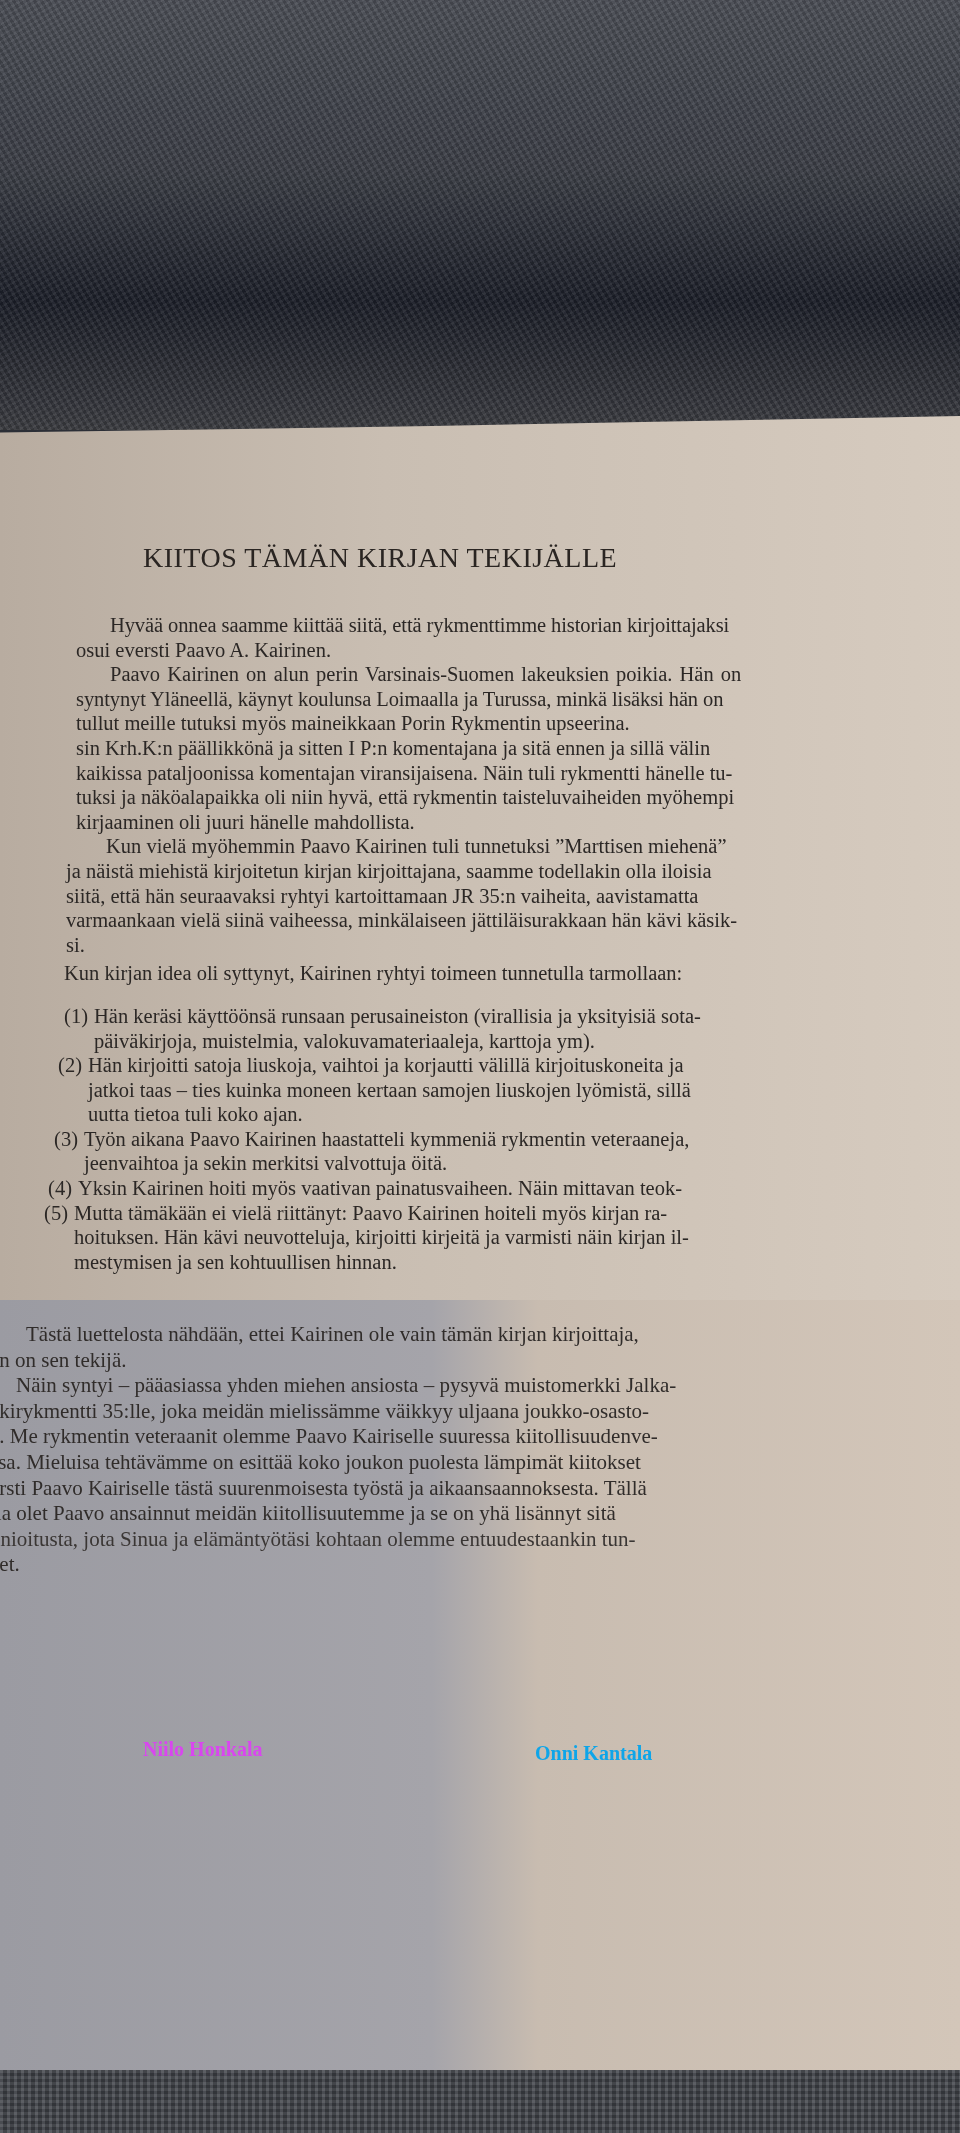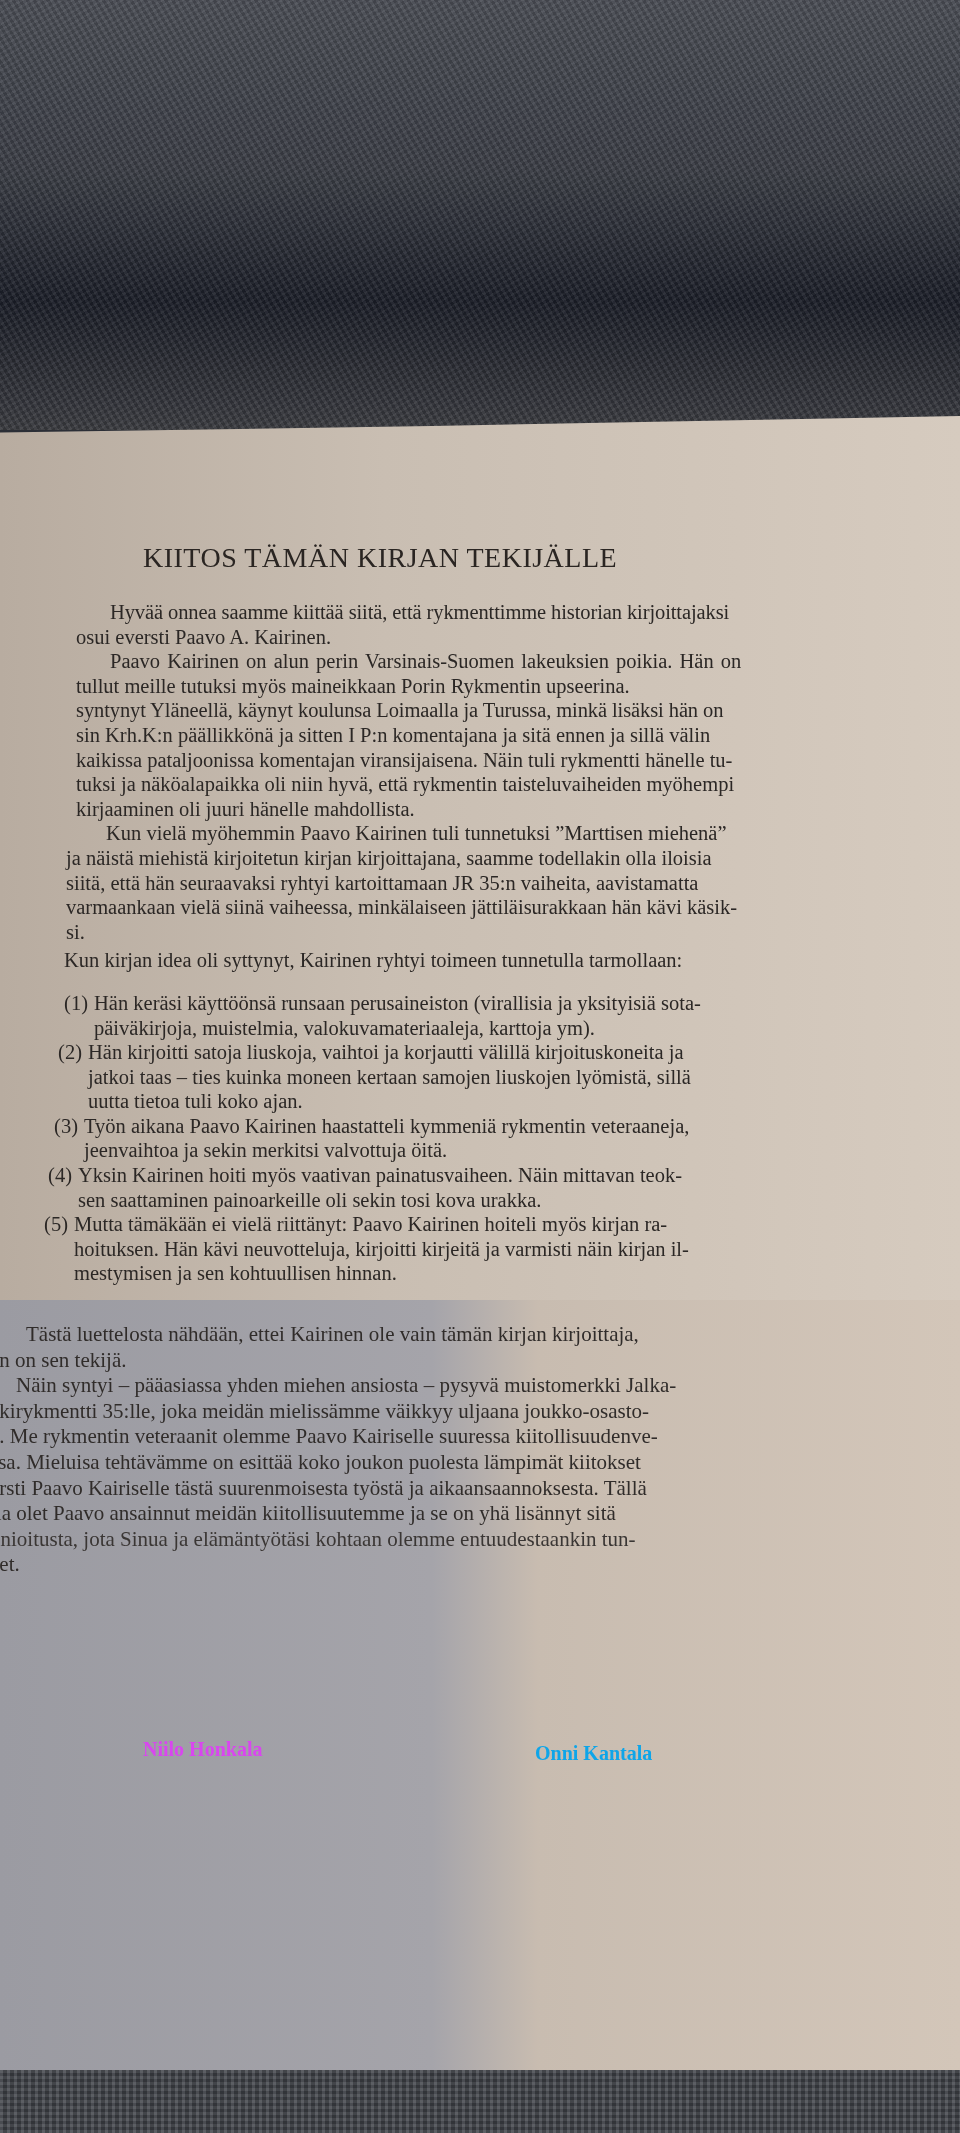--- a/index.html
+++ b/index.html
@@ -52,28 +52,28 @@
 <body>
 
 <div class="fabric-top"></div>
 <div class="page"></div>
 <div class="page-lower"></div>
 <div class="fabric-bottom"></div>
 
 <div class="title">KIITOS TÄMÄN KIRJAN TEKIJÄLLE</div>
 
 <div class="body">
-  <div style="padding-left:36px; margin-top:0px;">
+  <div style="padding-left:36px; margin-top:13px;">
     <span class="ln" style="padding-left:34px; letter-spacing:-0.1px;">Hyvää onnea saamme kiittää siitä, että rykmenttimme historian kirjoittajaksi</span>
     <span class="ln">osui eversti Paavo A. Kairinen.</span>
   </div>
   <div style="padding-left:36px;">
     <span class="ln" style="padding-left:34px; word-spacing:2px;">Paavo Kairinen on alun perin Varsinais-Suomen lakeuksien poikia. Hän on</span>
+    <span class="ln" style="letter-spacing:-0.1px;">syntynyt Yläneellä, käynyt koulunsa Loimaalla ja Turussa, minkä lisäksi hän on</span>
     <span class="ln">tullut meille tutuksi myös maineikkaan Porin Rykmentin upseerina.</span>
-    <span class="ln" style="letter-spacing:-0.1px;">syntynyt Yläneellä, käynyt koulunsa Loimaalla ja Turussa, minkä lisäksi hän on</span>
   </div>
   <div style="padding-left:36px;">
     <span class="ln">sin Krh.K:n päällikkönä ja sitten I P:n komentajana ja sitä ennen ja sillä välin</span>
     <span class="ln">kaikissa pataljoonissa komentajan viransijaisena. Näin tuli rykmentti hänelle tu-</span>
     <span class="ln">tuksi ja näköalapaikka oli niin hyvä, että rykmentin taisteluvaiheiden myöhempi</span>
     <span class="ln">kirjaaminen oli juuri hänelle mahdollista.</span>
   </div>
   <div style="padding-left:26px;">
     <span class="ln" style="padding-left:40px;">Kun vielä myöhemmin Paavo Kairinen tuli tunnetuksi ”Marttisen miehenä”</span>
     <span class="ln">ja näistä miehistä kirjoitetun kirjan kirjoittajana, saamme todellakin olla iloisia</span>
@@ -104,21 +104,20 @@
       <span class="item-num">(3)</span>
       <div>
         <span class="ln">Työn aikana Paavo Kairinen haastatteli kymmeniä rykmentin veteraaneja,</span>
         <span class="ln">jeenvaihtoa ja sekin merkitsi valvottuja öitä.</span>
       </div>
     </div>
     <div class="item" style="margin-left:-16px;">
       <span class="item-num">(4)</span>
       <div>
         <span class="ln">Yksin Kairinen hoiti myös vaativan painatusvaiheen. Näin mittavan teok-</span>
-        <span class="ln">sen saattaminen painoarkeille oli sekin tosi kova urakka.</span>
       </div>
     </div>
     <div class="item" style="margin-left:-20px;">
       <span class="item-num">(5)</span>
       <div>
         <span class="ln">Mutta tämäkään ei vielä riittänyt: Paavo Kairinen hoiteli myös kirjan ra-</span>
         <span class="ln">hoituksen. Hän kävi neuvotteluja, kirjoitti kirjeitä ja varmisti näin kirjan il-</span>
         <span class="ln">mestymisen ja sen kohtuullisen hinnan.</span>
       </div>
     </div>

